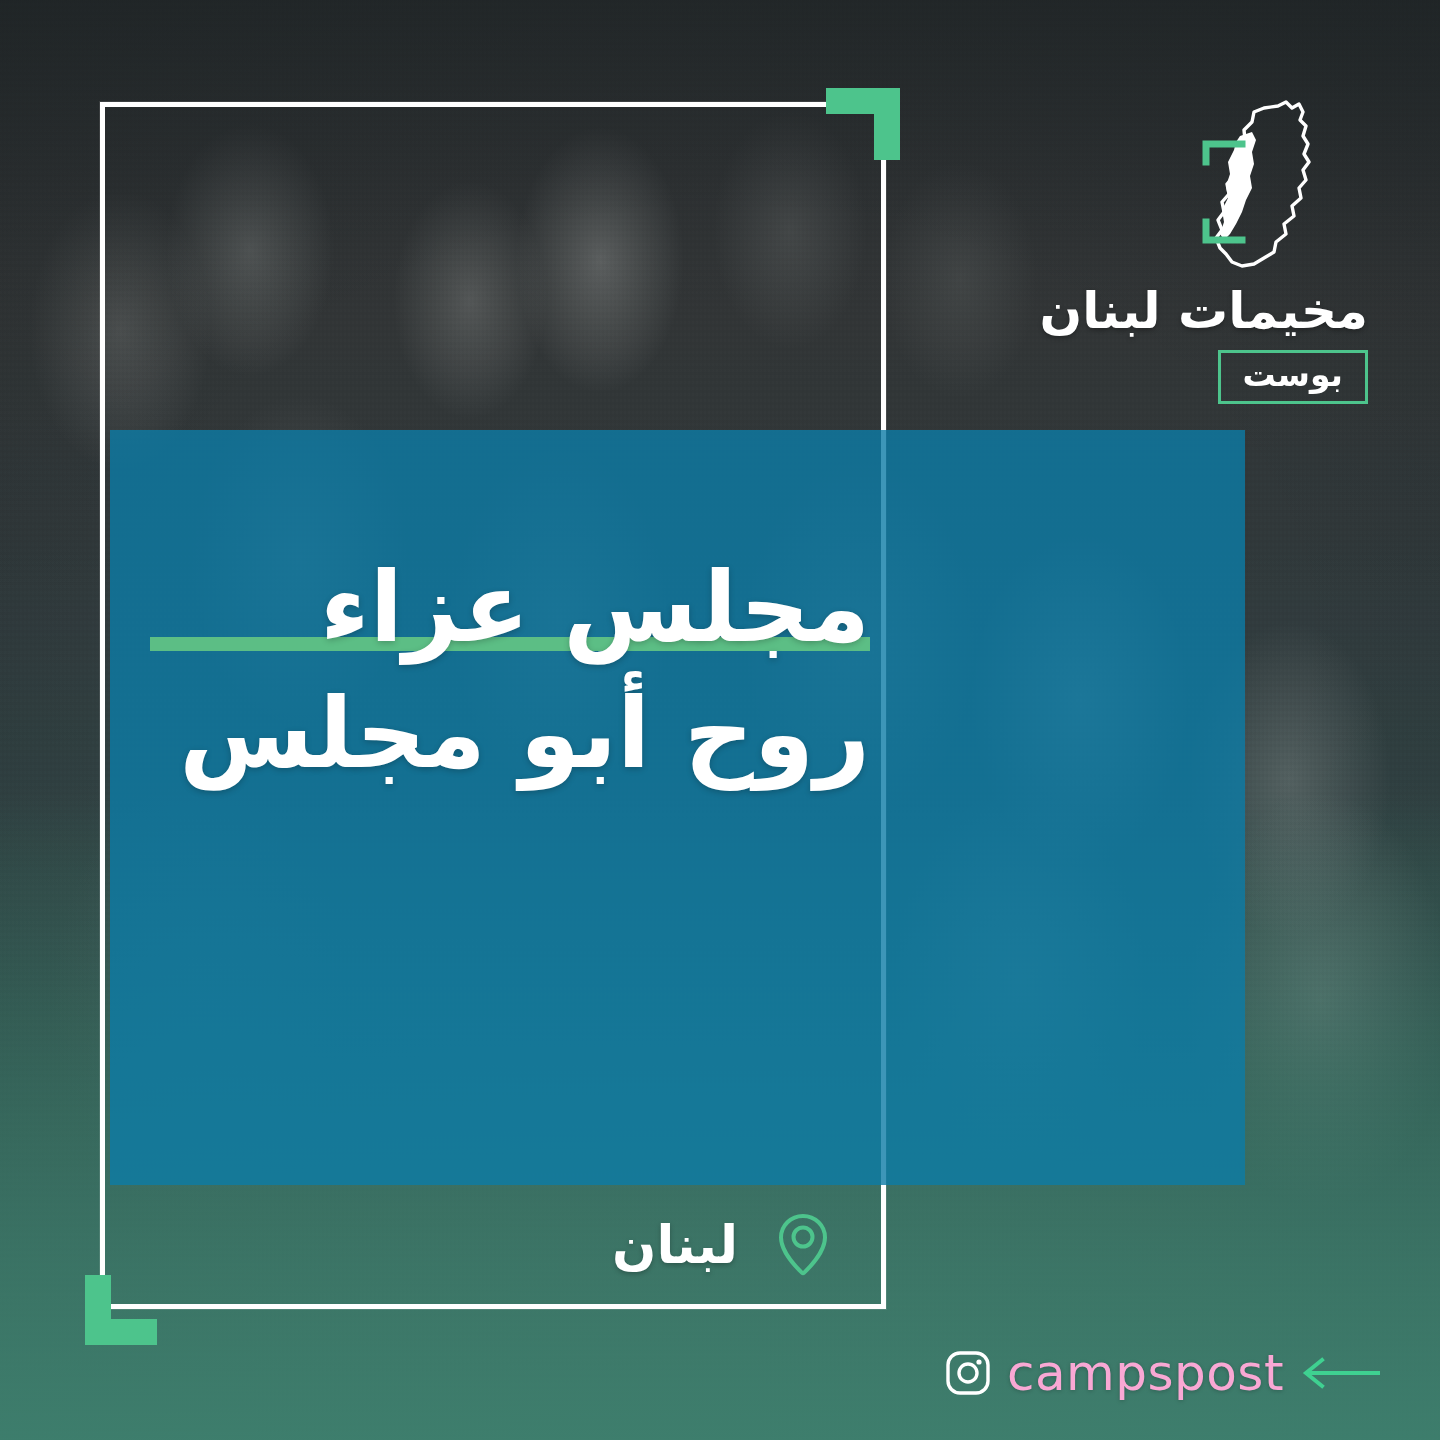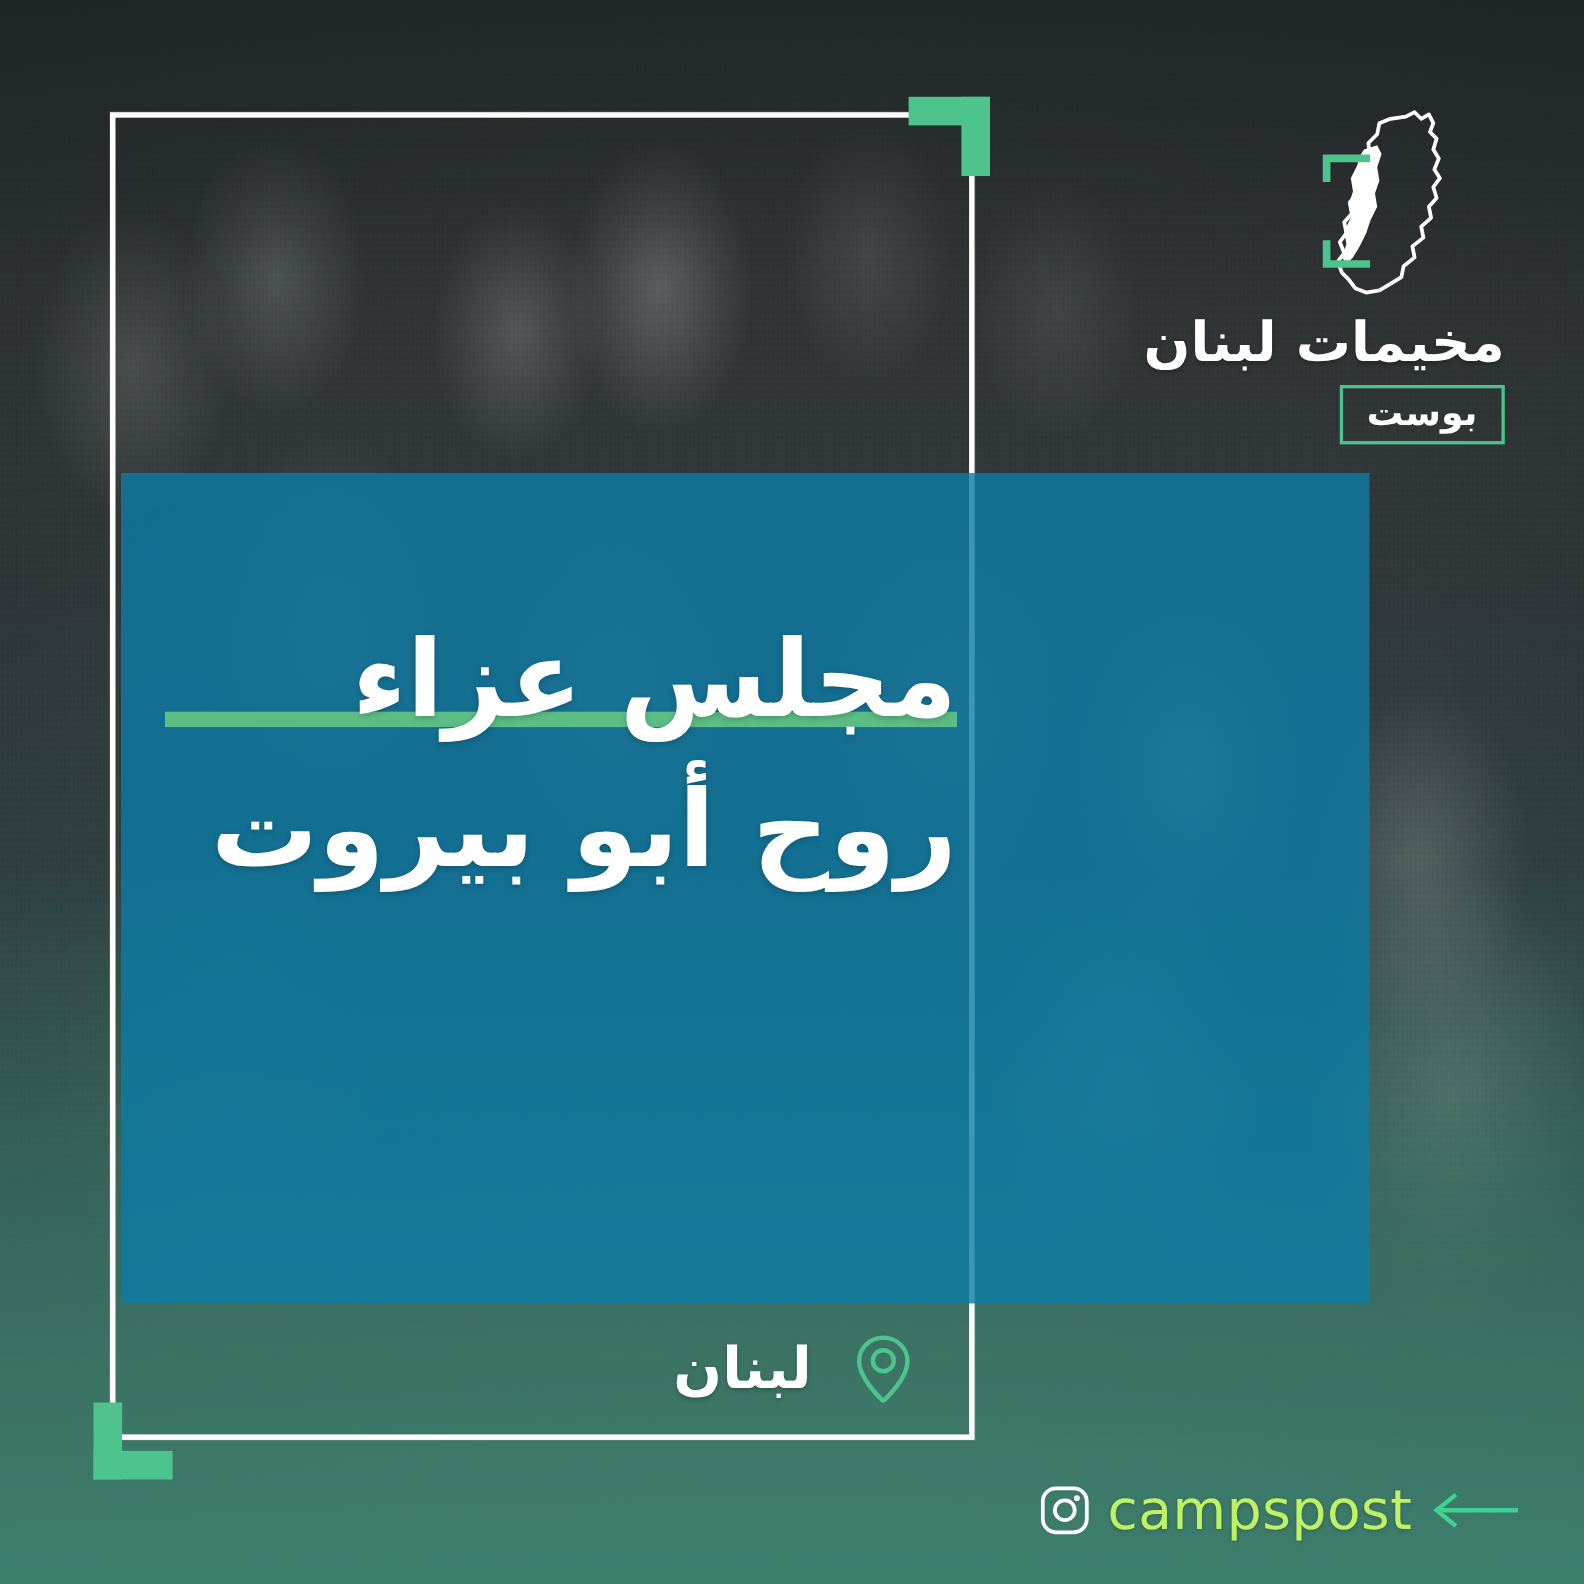--- a/index.html
+++ b/index.html
@@ -96,21 +96,21 @@
     left:150px; top:545px;
     width:720px;
     direction:rtl; text-align:right;
     font-weight:bold;
     font-size:97px;
     line-height:1.30;
     color:#ffffff;
     letter-spacing:-1px;
     text-shadow:0 2px 6px rgba(0,0,0,.22);
   }
-  .hl-line { position:relative; display:block; white-space:nowrap;margin-top:10px; }
+  .hl-line { position:relative; display:block; white-space:nowrap; }
   .hl-line .txt { position:relative; z-index:2; }
   .hl-underline {
     position:absolute; z-index:1;
     height:14px; bottom:20px;
     background:var(--accent-green-soft);
   }
   .ul-full  { left:0; right:0; }
   .ul-part  { left:0; width:56%; }
 
   
@@ -149,21 +149,21 @@
   }
 
   
   .handle-row {
     position:absolute;
     right:58px; bottom:38px;
     display:flex; align-items:center; gap:16px;
   }
   .ig-icon { width:46px; height:46px; display:block; }
   .handle-text {
-    font-size:50px; color:#bef264; letter-spacing:.5px;
+    font-size:50px; color:#f9a8d4; letter-spacing:.5px;
     font-family:"DejaVu Sans","Liberation Sans",sans-serif;
     text-shadow:0 1px 4px rgba(0,0,0,.22);
   }
   .arrow-icon { width:82px; height:34px; display:block; }
 
   :root {
     --accent-green:#4DC48C;
     --accent-green-soft:#5CBE85;
   }
 </style>
@@ -183,21 +183,21 @@
   <div class="corner-bracket corner-bl"></div>
 
   <div class="blue-panel"></div>
 
   <div class="headline">
     <span class="hl-line">
       <span class="hl-underline ul-full"></span>
       <span class="txt">مجلس عزاء</span>
     </span>
     <span class="hl-line">
-      <span class="txt">روح أبو بيروت</span>
+      <span class="txt">روح أبو مجلس</span>
     </span>
   </div>
 
   <div class="location-row">
     <span class="location-label">لبنان</span>
     <span>
       <svg class="pin-icon" viewBox="0 0 58 66" fill="none" xmlns="http://www.w3.org/2000/svg">
         <path d="M29 4C16.8 4 7 13.6 7 25.5c0 15.2 18.6 33 21.1 35.4.5.5 1.3.5 1.8 0C32.4 58.5 51 40.7 51 25.5 51 13.6 41.2 4 29 4z" stroke="#4DC48C" stroke-width="4"></path>
         <circle cx="29" cy="25" r="9.5" stroke="#4DC48C" stroke-width="4"></circle>
       </svg>

